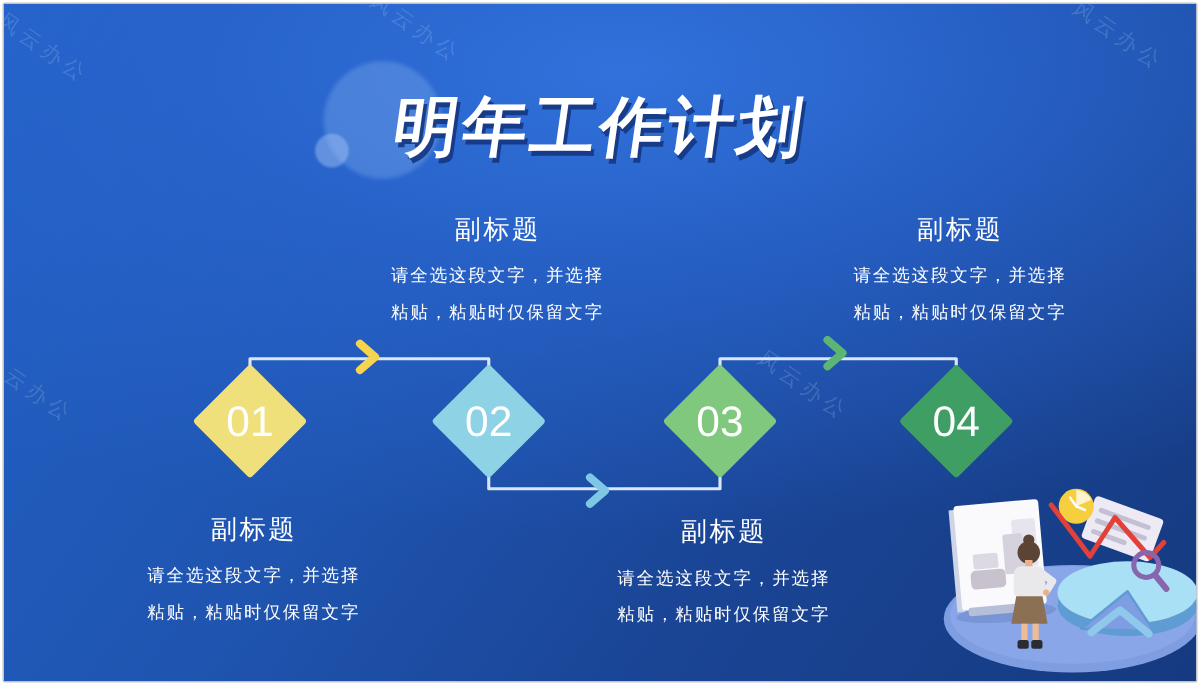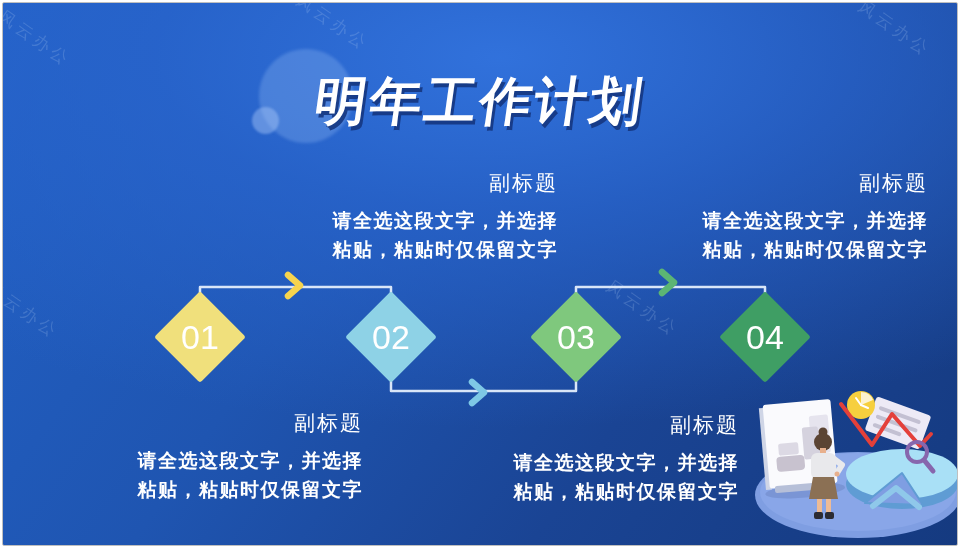--- a/index.html
+++ b/index.html
@@ -20,27 +20,27 @@
   .wm5{left:612px;top:272px;}
   
   .circle-big{position:absolute;left:256px;top:46px;width:94px;height:94px;border-radius:50%;
       background:rgba(150,188,244,0.30);filter:blur(1.5px);}
   .circle-small{position:absolute;left:249px;top:104px;width:27px;height:27px;border-radius:50%;
       background:rgba(168,200,248,0.45);filter:blur(1px);}
   .title{position:absolute;left:0;right:0;top:64px;margin:0;text-align:center;
       font-size:52px;font-weight:900;color:#ffffff;letter-spacing:3px;
       transform:skewX(-8deg);text-shadow:3px 4px 0 rgba(21,54,128,0.9);}
   
-  .tblock{position:absolute;width:320px;text-align:right;color:#ffffff;}
+  .tblock{position:absolute;width:320px;text-align:center;color:#ffffff;}
   .b-tl{left:235px;top:166px;}
   .b-tr{left:605px;top:166px;}
   .b-bl{left:40px;top:406px;}
   .b-bm{left:416px;top:408px;}
   .theading{font-size:21px;margin-bottom:9px;letter-spacing:2px;}
-  .tline{font-size:19px;line-height:29px;letter-spacing:1.5px;font-weight:bold;}
+  .tline{font-size:14px;line-height:29px;letter-spacing:1.5px;}
   
   .flow{position:absolute;left:0;top:0;width:958px;height:546px;}
   .flow text{font-family:"Liberation Sans","DejaVu Sans",sans-serif;}
 </style>
 </head>
 <body>
 
 <div class="stage">
   <div class="slide">
 

